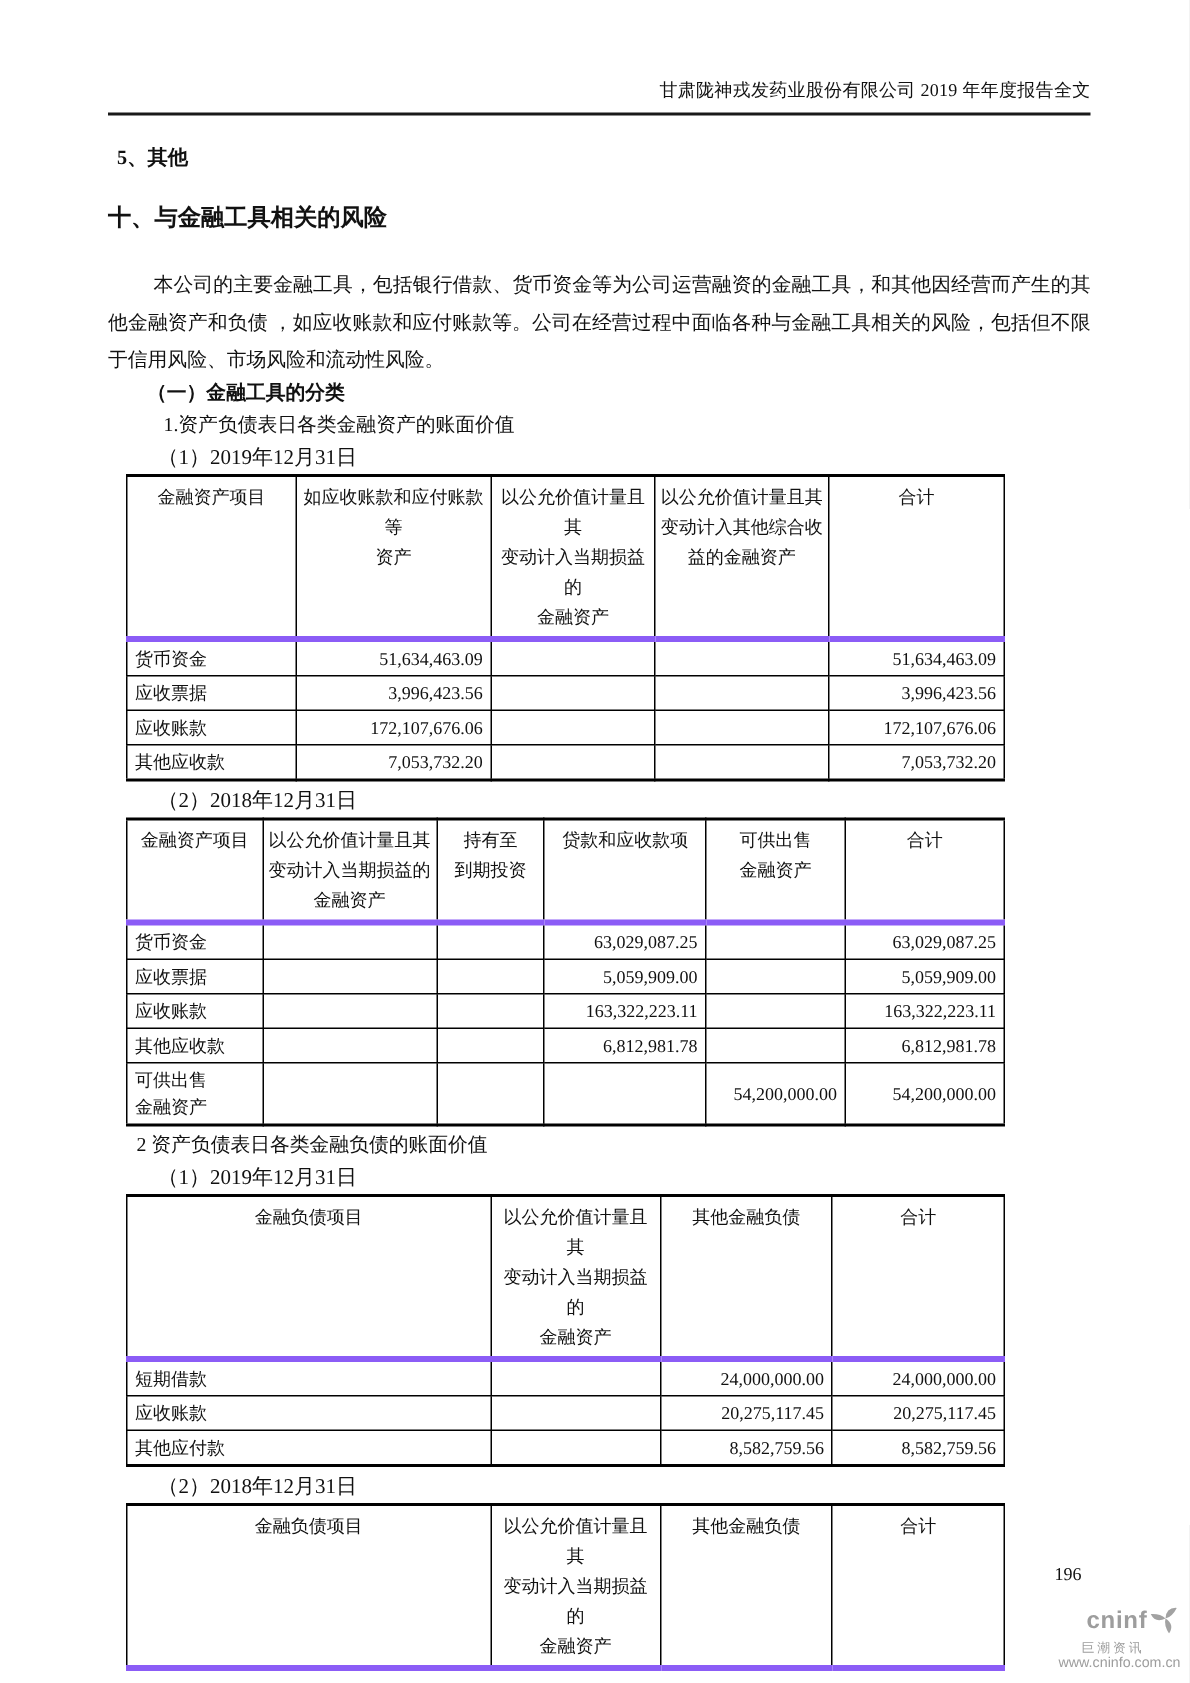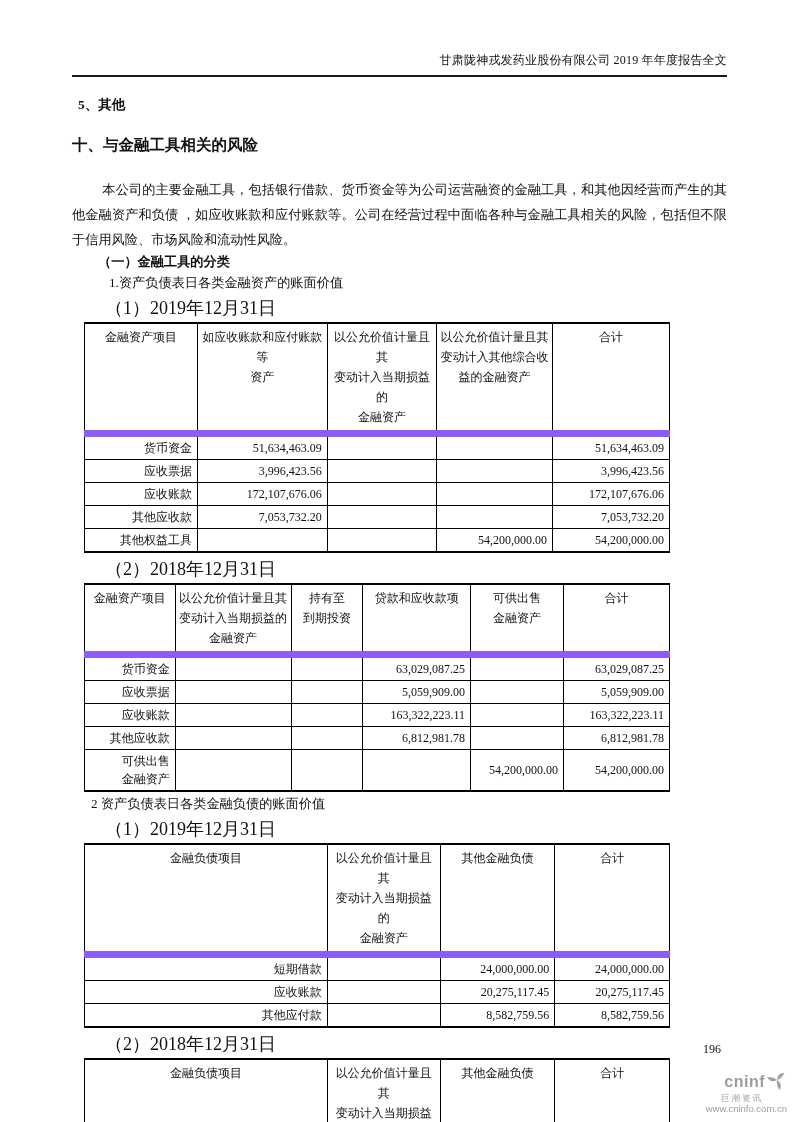--- a/index.html
+++ b/index.html
@@ -23,21 +23,21 @@
   }
   .s6-title  { font-size:13.5px; font-weight:bold; margin:19px 0 0 6px; }
   .s10-title { font-size:15.5px; font-weight:bold; margin:21px 0 16px 0; }
   .body-par  {
     font-size:13.2px; line-height:25px;
     margin-top:21px;
     text-align:justify; text-indent:2.3em;
   }
   .sub-bold  { font-size:13.2px; font-weight:bold; margin:1px 0 0 26px; }
   .item-line { font-size:13.2px; margin:3px 0 0 37px; }
-  .date-line { font-size:18px; margin:4px 0 0 33px; }
+  .date-line { font-size:14px; margin:4px 0 0 33px; }
   table.fin {
     width:586px;
     margin:2px 0 0 12px;
     border-collapse:collapse;
     table-layout:fixed;
     border:1px solid #000;
     border-top-width:2px;
     border-bottom-width:2px;
   }
   table.fin th, table.fin td {
@@ -45,30 +45,30 @@
     font-size:12px;
     white-space:pre-line;
     overflow:hidden;
   }
   table.fin thead th {
     font-weight:normal;
     text-align:center;
     vertical-align:top;
     line-height:20px;
     padding:3px 3px;
-    border-bottom:7px solid #8b5cf6;
+    border-bottom:4px solid #8b5cf6;
     font-family:Liberation Serif, serif;
   }
   table.fin tbody td {
     line-height:18px;
     padding:2px 5px;
     height:23px;
     vertical-align:middle;
   }
-  table.fin tbody td.lbl { text-align:right;margin-left:30px; }
+  table.fin tbody td.lbl { text-align:left;margin-left:30px; }
   table.fin tbody td.num { text-align:right; }
   .page-number {
     position:absolute;
     top:1042px; right:72px;
     font-size:12px;
   }
   .cninfo-logo {
     position:absolute;
     right:6px; bottom:8px;
     width:130px;
@@ -145,27 +145,20 @@
           <td class="lbl"></td>
           <td class="lbl"></td>
           <td class="num">172,107,676.06</td>
         </tr>
         <tr>
           <td class="lbl">其他应收款</td>
           <td class="num">7,053,732.20</td>
           <td class="lbl"></td>
           <td class="lbl"></td>
           <td class="num">7,053,732.20</td>
-        </tr>
-        <tr>
-          <td class="lbl">其他权益工具</td>
-          <td class="lbl"></td>
-          <td class="lbl"></td>
-          <td class="num">54,200,000.00</td>
-          <td class="num">54,200,000.00</td>
         </tr>
       </tbody>
     </table>
 
   <p class="date-line">（2）2018年12月31日</p>
   <table class="fin">
       <colgroup>
         <col style="width: 15.5%;">
         <col style="width: 19.8%;">
         <col style="width: 12.3%;">

